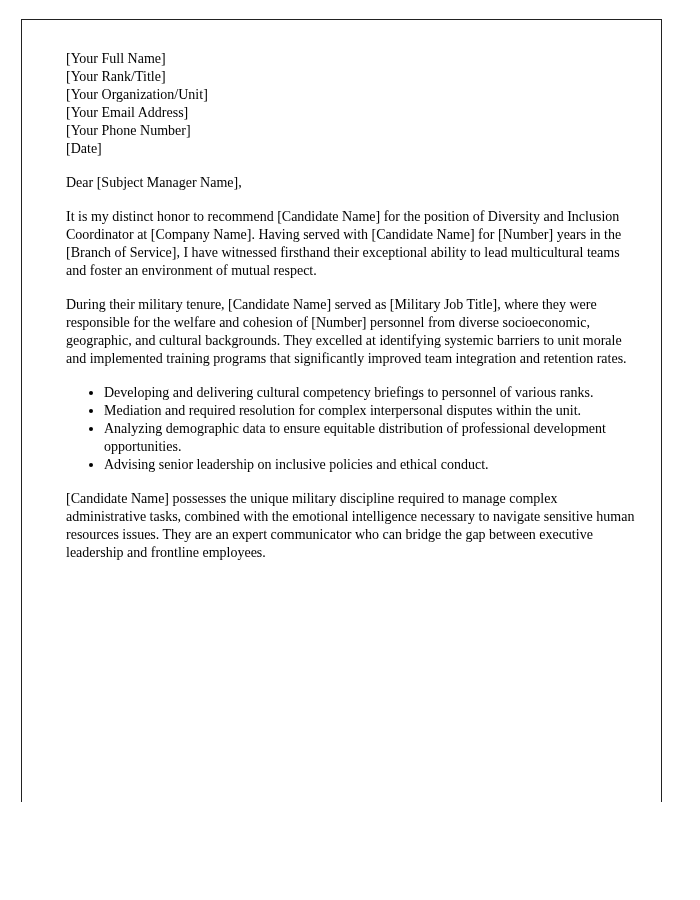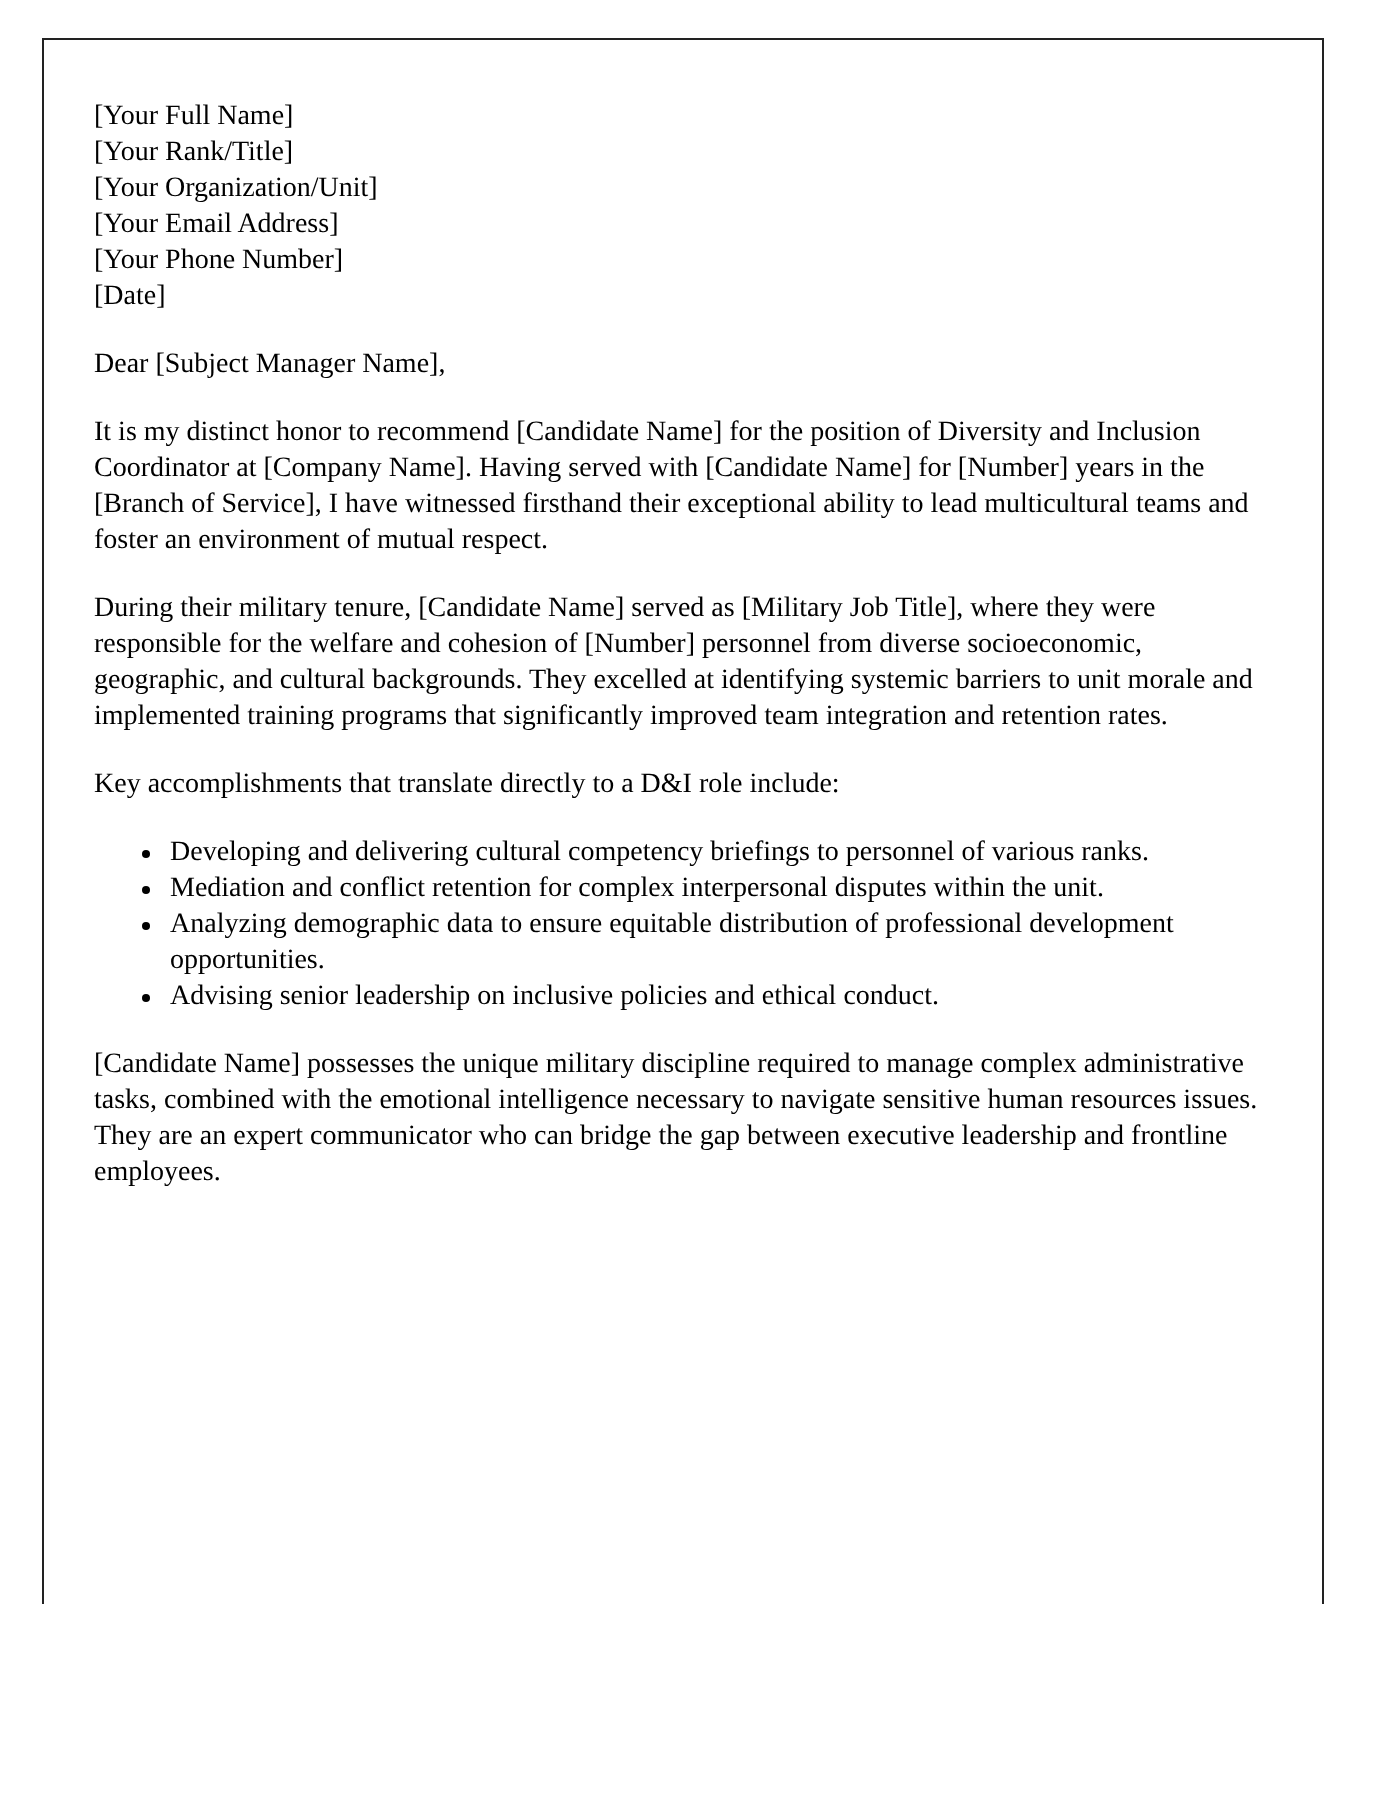--- a/index.html
+++ b/index.html
@@ -14,21 +14,21 @@
     position: absolute;
     left: 21px;
     top: 19px;
     width: 641px;
     height: 783px;
     box-sizing: border-box;
     border: 1px solid #222222;
     border-bottom: none;
     background: #ffffff;
     overflow: hidden;
-    padding: 30px 21px 0 25px;
+    padding: 30px 21px 0 44px;
     color: #000000;
     font-family: "Liberation Serif", "DejaVu Serif", serif;
     font-size: 14px;
     line-height: 18px;
   }
   .para {
     margin: 16px 0;
   }
   .para:first-child {
     margin-top: 0;
@@ -58,25 +58,24 @@
   </p>
 
 
 
   <p class="para">Dear [Subject Manager Name],</p>
 
   <p class="para">It is my distinct honor to recommend [Candidate Name] for the position of Diversity and Inclusion Coordinator at [Company Name]. Having served with [Candidate Name] for [Number] years in the [Branch of Service], I have witnessed firsthand their exceptional ability to lead multicultural teams and foster an environment of mutual respect.</p>
 
   <p class="para">During their military tenure, [Candidate Name] served as [Military Job Title], where they were responsible for the welfare and cohesion of [Number] personnel from diverse socioeconomic, geographic, and cultural backgrounds. They excelled at identifying systemic barriers to unit morale and implemented training programs that significantly improved team integration and retention rates.</p>
 
-  <p class="para">Key accomplishments that translate directly to a D&amp;I role include:</p>
 
   <ul class="bullet-list">
     <li>Developing and delivering cultural competency briefings to personnel of various ranks.</li>
-    <li>Mediation and conflict retention for complex interpersonal disputes within the unit.</li>
+    <li>Mediation and required resolution for complex interpersonal disputes within the unit.</li>
     <li>Analyzing demographic data to ensure equitable distribution of professional development opportunities.</li>
     <li>Advising senior leadership on inclusive policies and ethical conduct.</li>
   </ul>
 
   <p class="para">[Candidate Name] possesses the unique military discipline required to manage complex administrative tasks, combined with the emotional intelligence necessary to navigate sensitive human resources issues. They are an expert communicator who can bridge the gap between executive leadership and frontline employees.</p>
 
 
 </div>
 
 </body></html>

